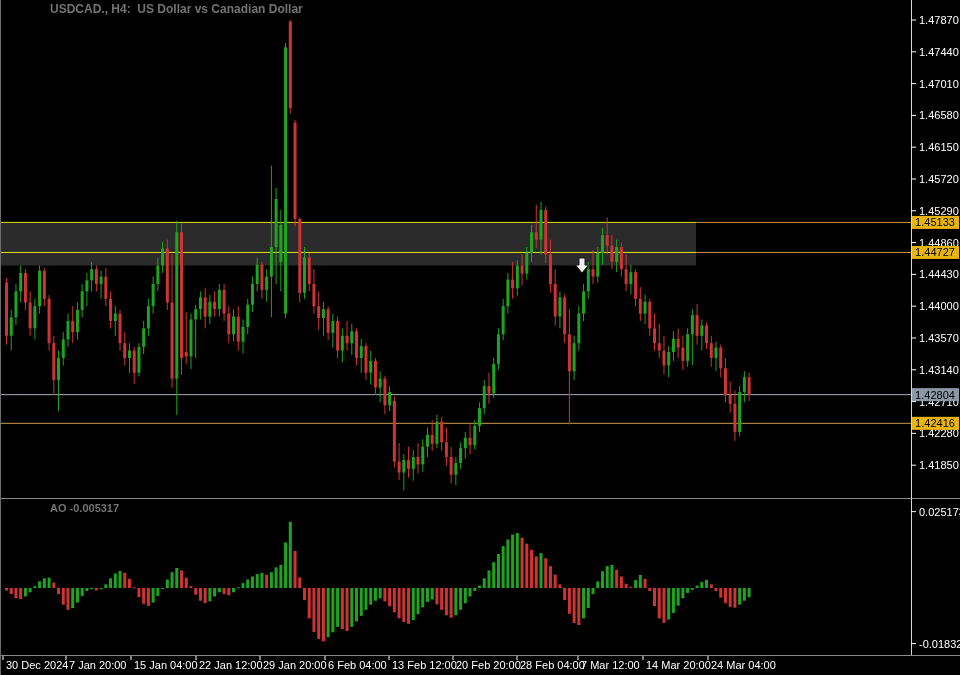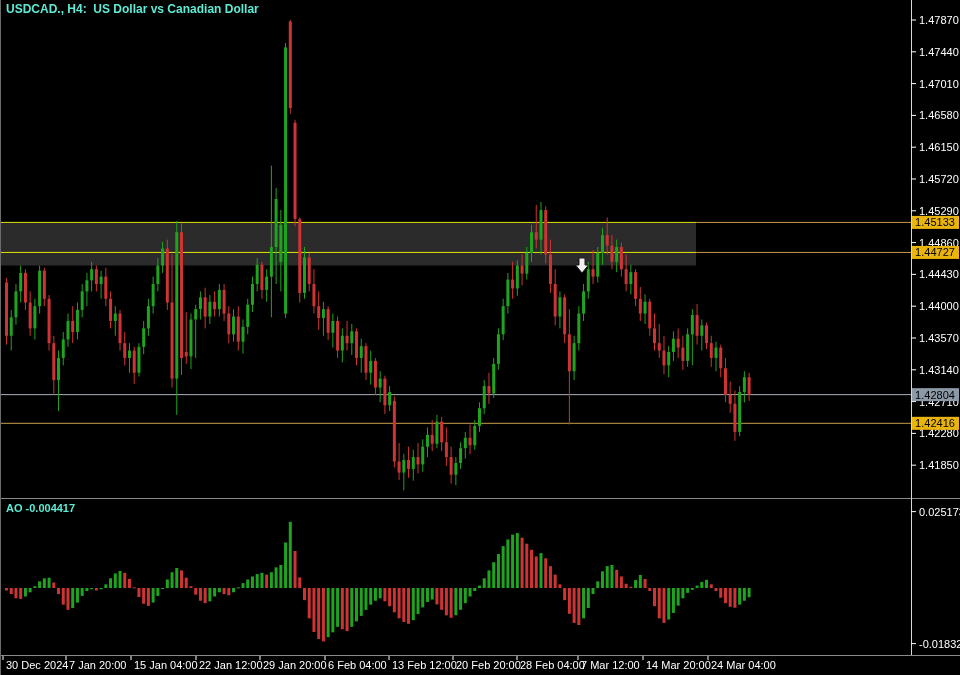--- a/index.html
+++ b/index.html
@@ -1,19 +1,19 @@
 <!DOCTYPE html>
 <html><head>
 <meta charset="utf-8">
 <style>
   html,body{margin:0;padding:0;background:#000;}
   #app{position:relative;width:960px;height:675px;background:#000;overflow:hidden;
        font-family:"Liberation Sans",sans-serif;border-left:1px solid #6b6b6b;box-sizing:border-box;}
   #chart-svg{position:absolute;left:0;top:0;}
-  .overlay{position:absolute;color:#5eead4;white-space:pre;}
+  .overlay{position:absolute;color:#737373;white-space:pre;margin-left:44px;}
   #title{left:5px;top:2px;font-size:12px;font-weight:700;}
   #ao-label{left:5px;top:502px;font-size:11px;font-weight:700;}
 </style>
 </head>
 <body>
 
 <div id="app">
   <svg id="chart-svg" width="960" height="675">
       <rect x="0" y="0" width="960" height="675" fill="#000000"></rect>
       <rect x="0" y="222.4011499999992" width="695" height="43.11285000000001" fill="#2B2B2B"></rect>
@@ -562,14 +562,14 @@
       <line x1="516" x2="516" y1="656" y2="660" stroke="#FFFFFF" stroke-width="1"></line>
       <text x="519" y="669" fill="#FFFFFF" font-size="11" font-family="Liberation Sans, sans-serif">28 Feb 04:00</text>
       <line x1="577" x2="577" y1="656" y2="660" stroke="#FFFFFF" stroke-width="1"></line>
       <text x="580" y="669" fill="#FFFFFF" font-size="11" font-family="Liberation Sans, sans-serif">7 Mar 12:00</text>
       <line x1="642" x2="642" y1="656" y2="660" stroke="#FFFFFF" stroke-width="1"></line>
       <text x="645" y="669" fill="#FFFFFF" font-size="11" font-family="Liberation Sans, sans-serif">14 Mar 20:00</text>
       <line x1="707" x2="707" y1="656" y2="660" stroke="#FFFFFF" stroke-width="1"></line>
       <text x="710" y="669" fill="#FFFFFF" font-size="11" font-family="Liberation Sans, sans-serif">24 Mar 04:00</text>
     </svg>
   <div id="title" class="overlay">USDCAD., H4:  US Dollar vs Canadian Dollar</div>
-  <div id="ao-label" class="overlay">AO -0.004417</div>
+  <div id="ao-label" class="overlay">AO -0.005317</div>
 </div>
 
 </body></html>

